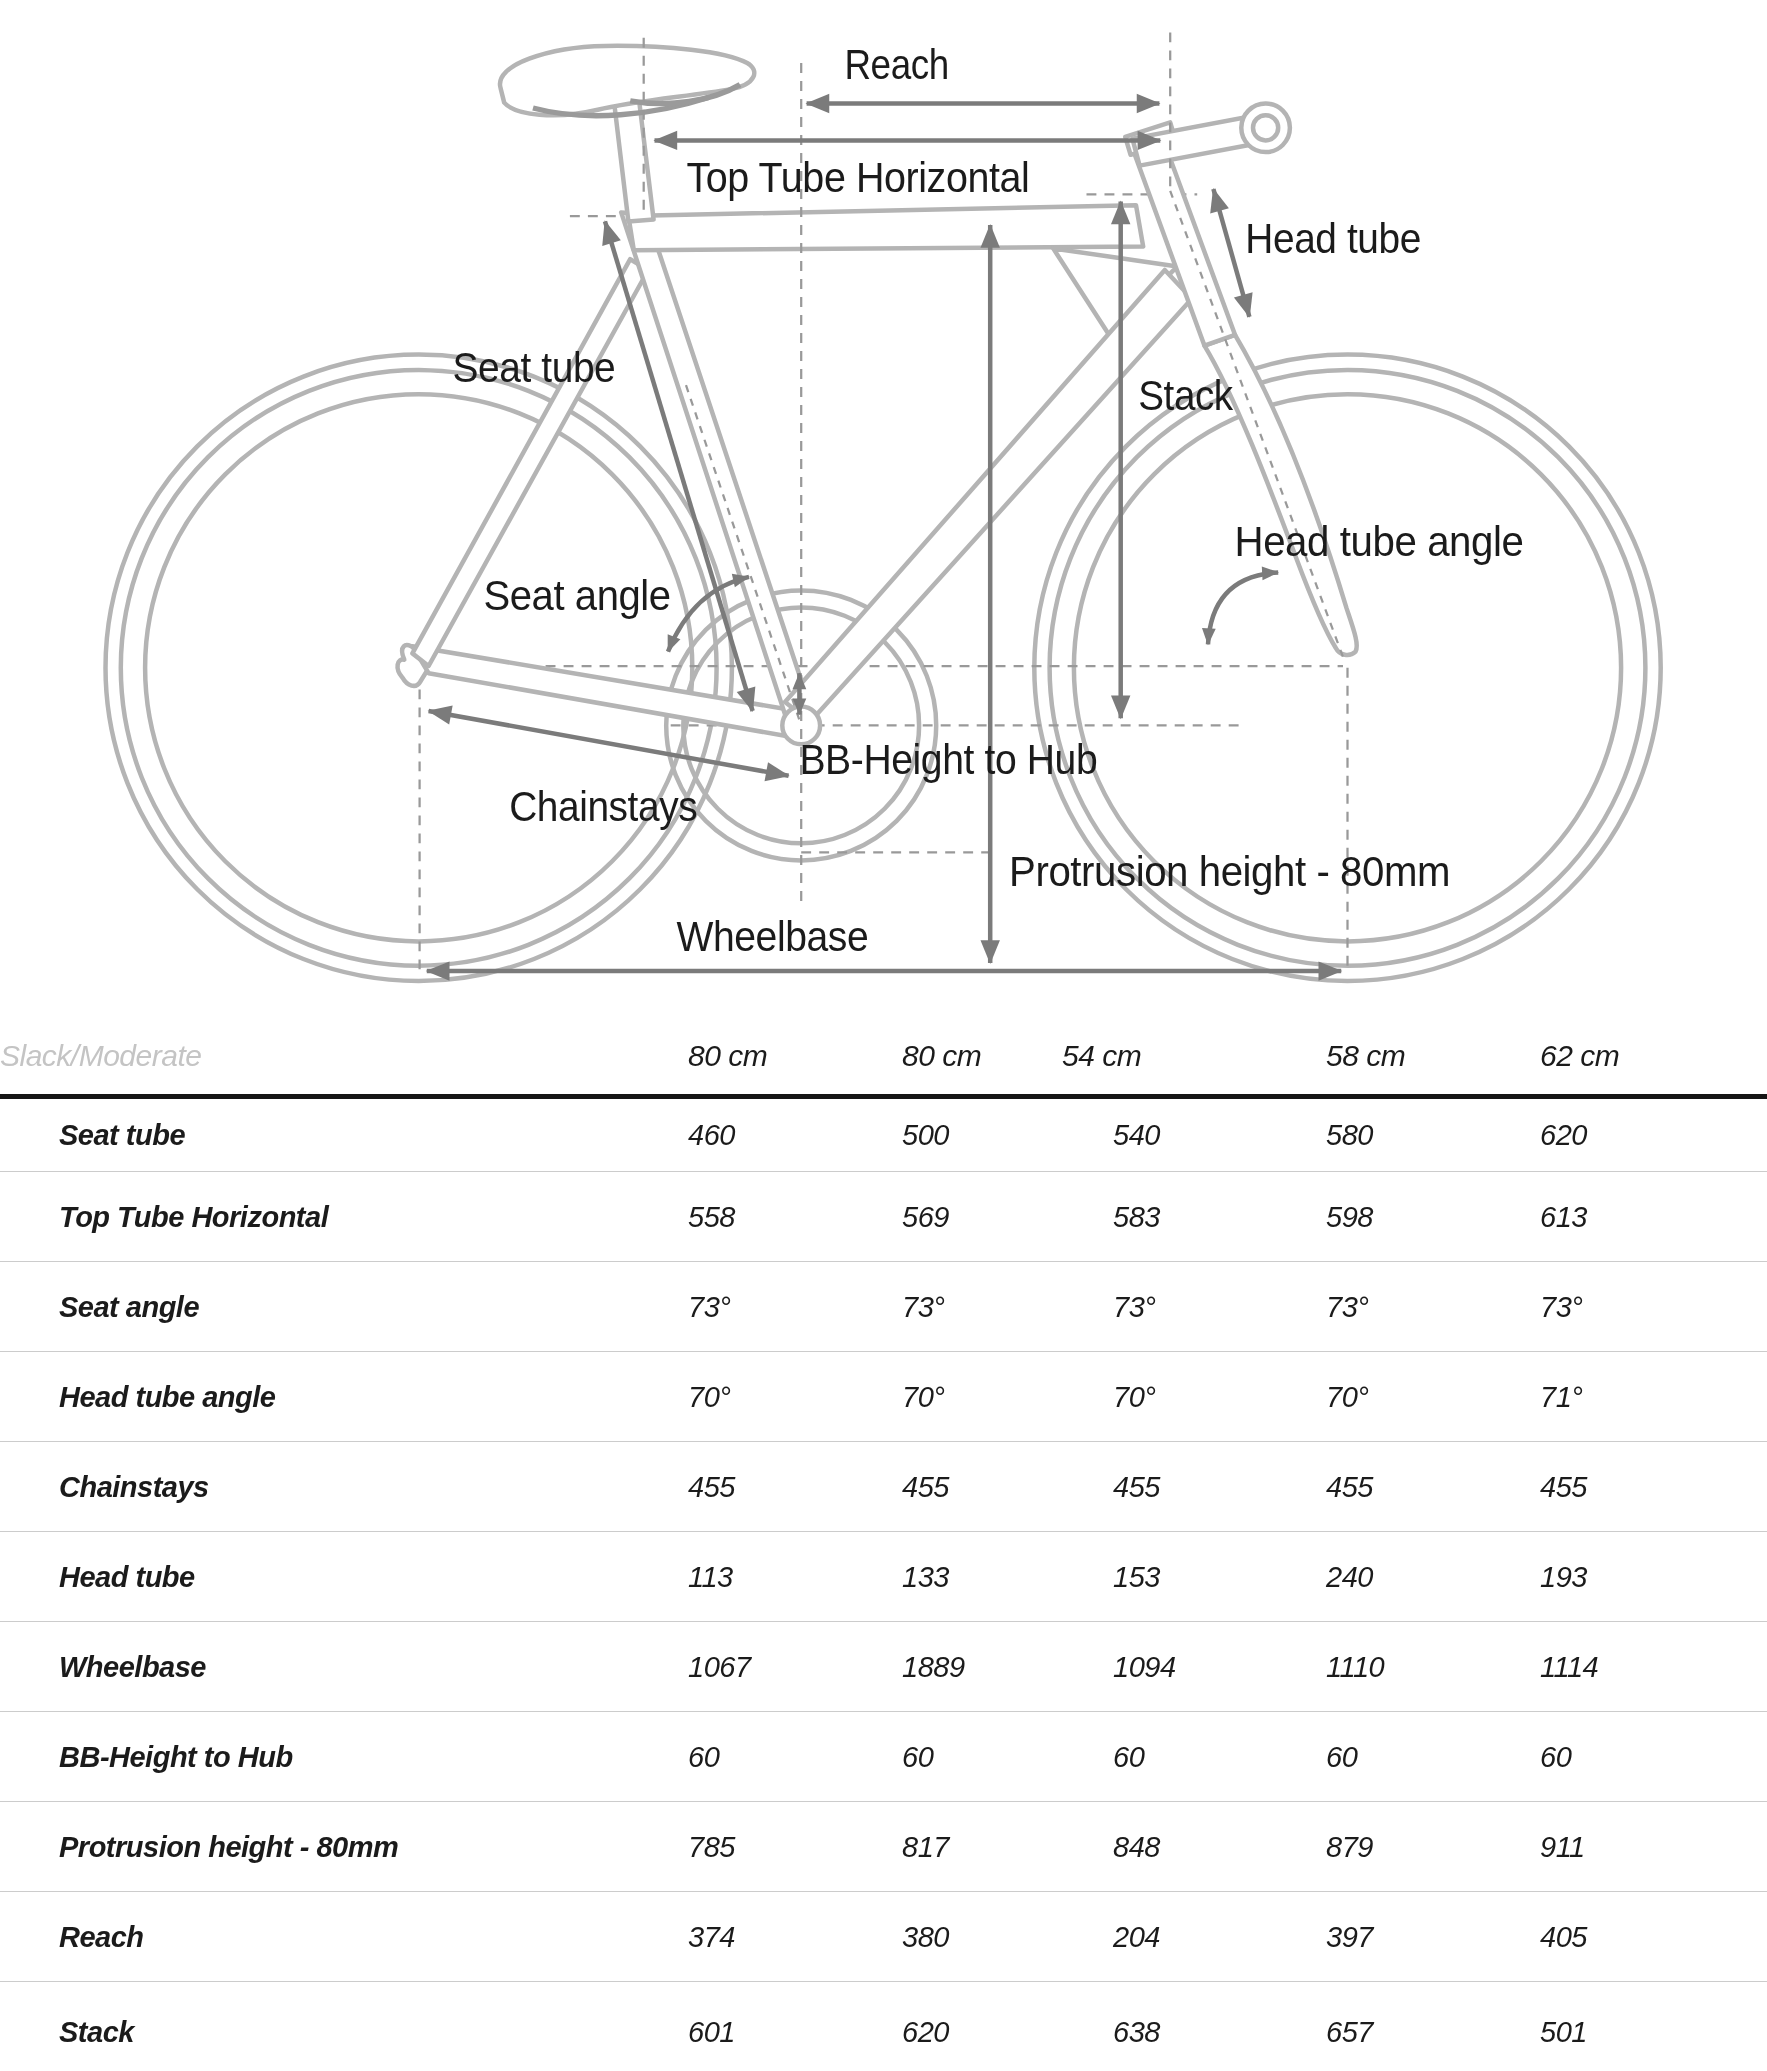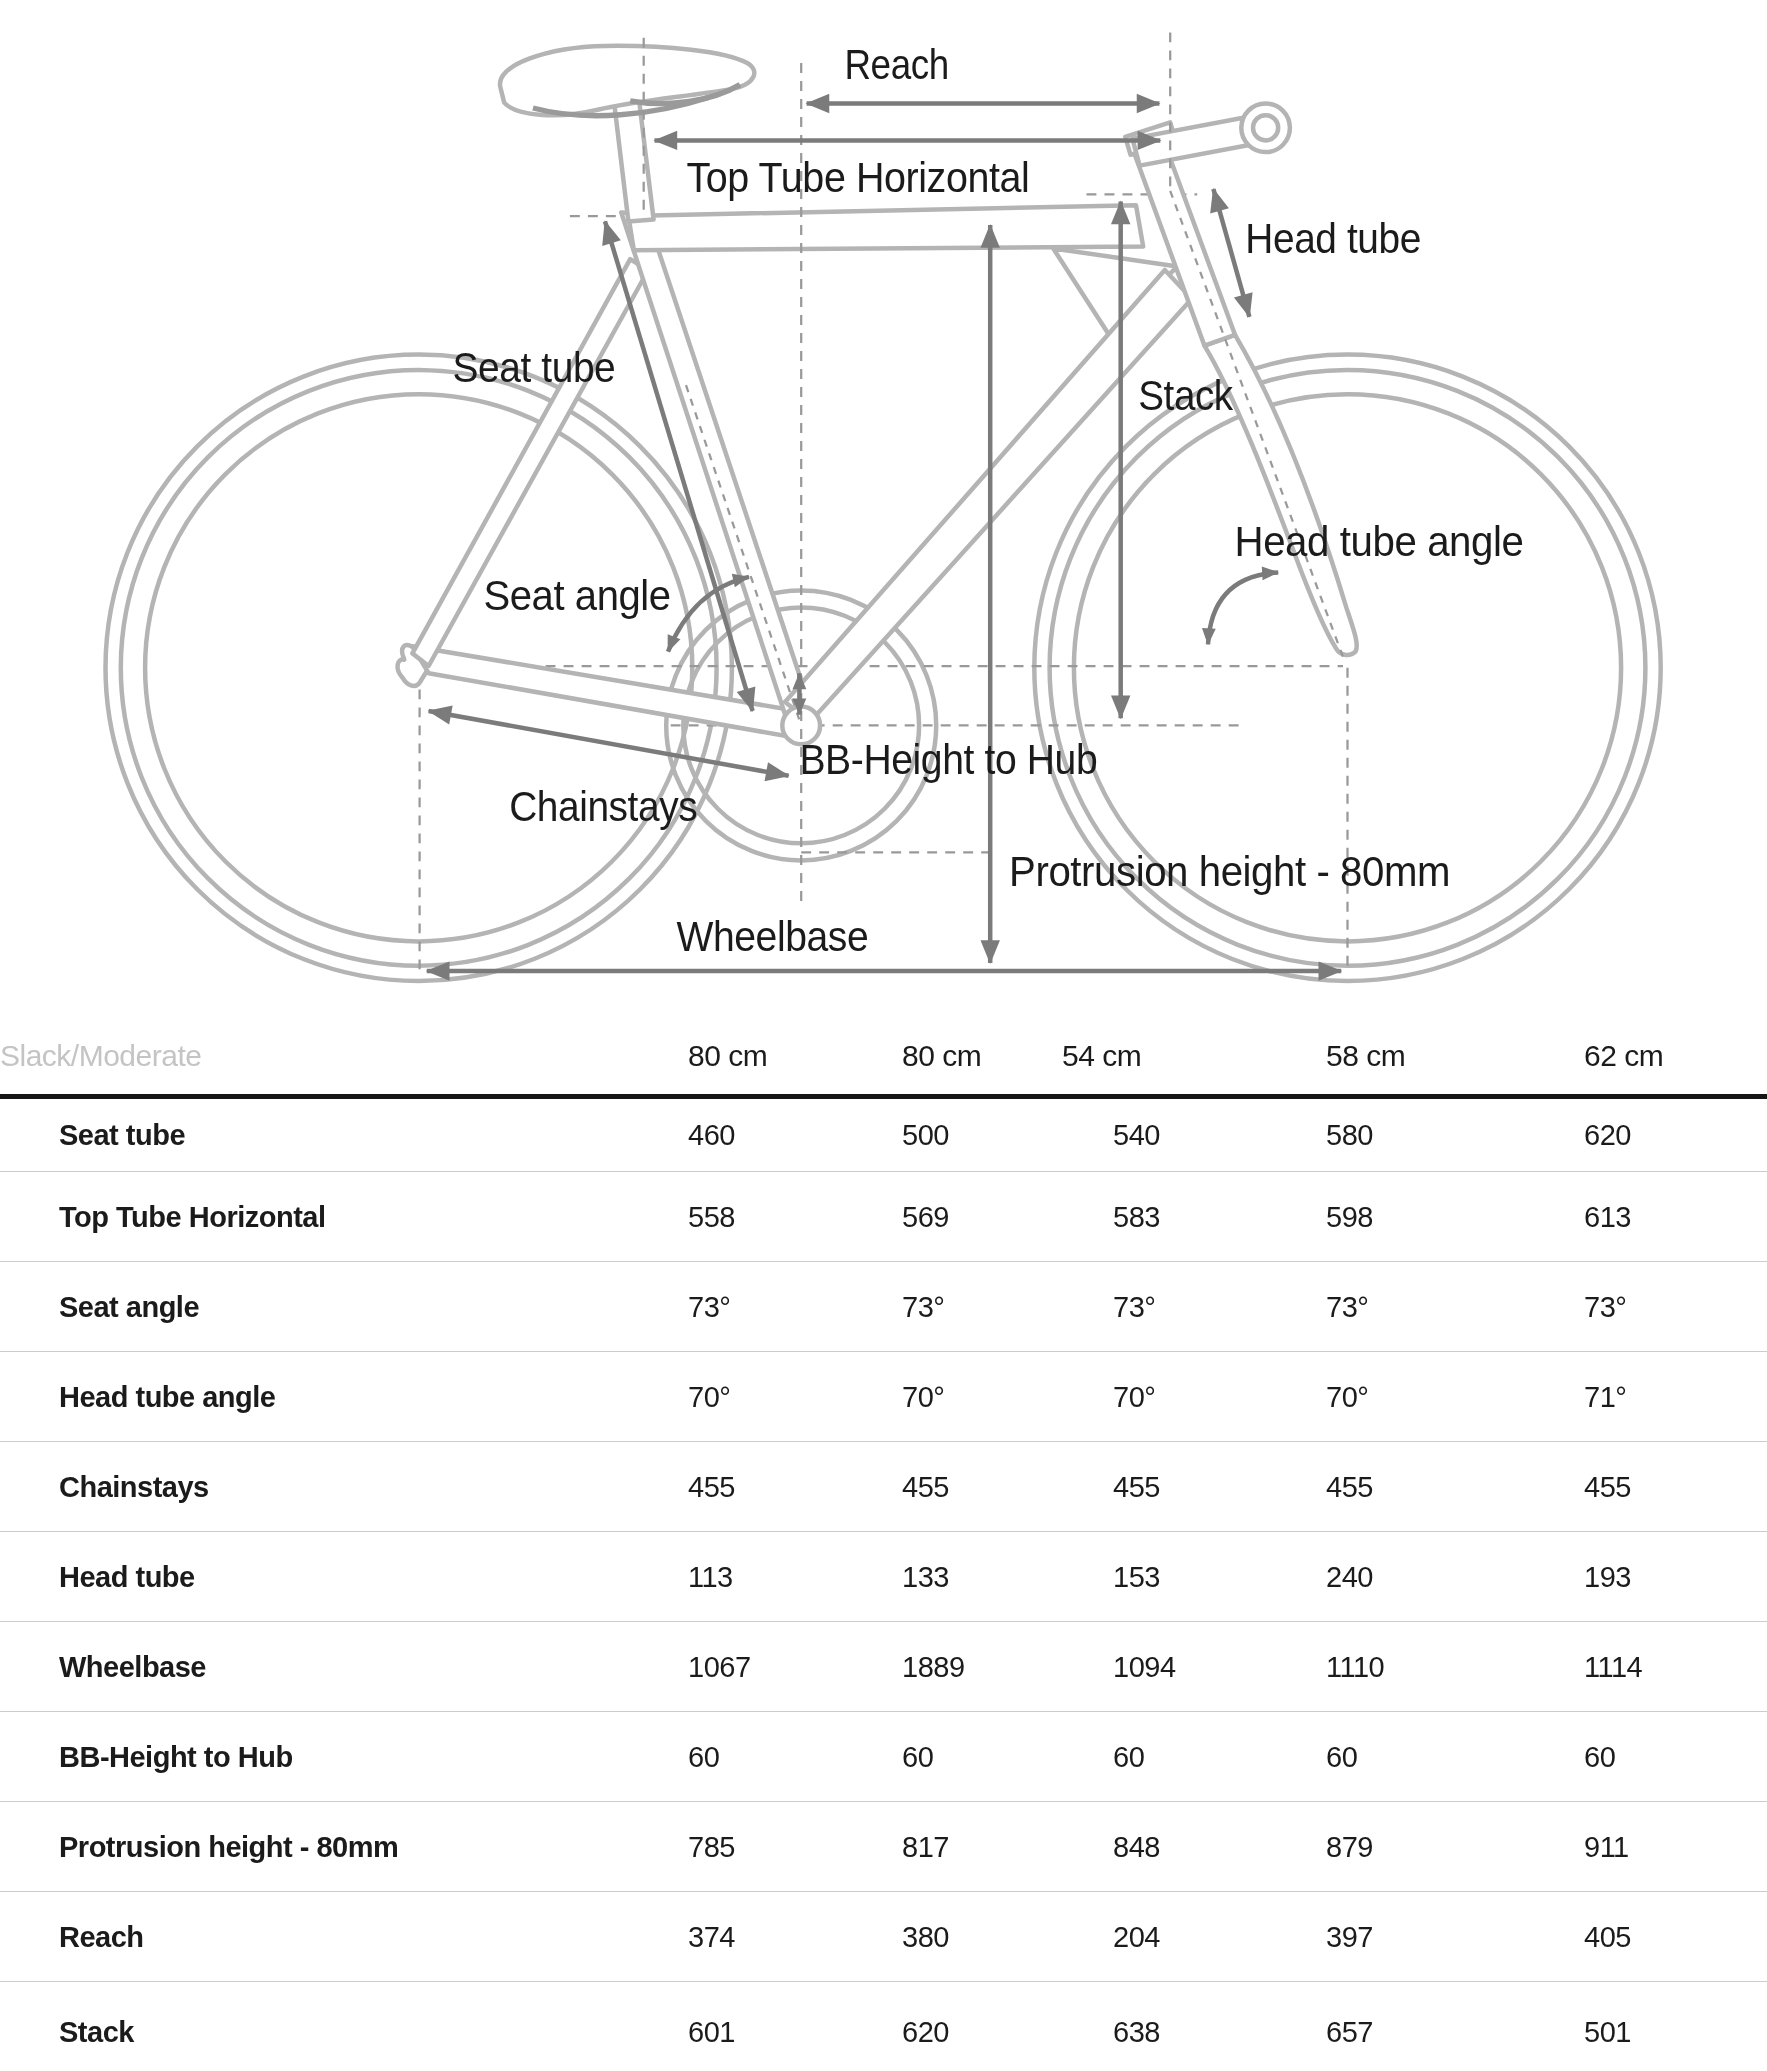--- a/index.html
+++ b/index.html
@@ -3,33 +3,33 @@
 <meta charset="utf-8">
 <style>
   html,body{margin:0;padding:0;background:#fff;}
   body{width:1768px;height:2071px;overflow:hidden;position:relative;
        font-family:"Liberation Sans",sans-serif;-webkit-font-smoothing:antialiased;}
   
   #diagram{position:absolute;left:0;top:0;width:1768px;height:1017px;}
   #diagram svg{display:block;}
   .dlabel{fill:#1b1b1b;font-family:"Liberation Sans",sans-serif;font-size:47px;letter-spacing:-0.5px;}
   
-  #geo-table{position:absolute;left:0;top:1017px;width:1768px;height:1054px;color:#1b1b1b;}
+  #geo-table{position:absolute;left:0;top:1017px;width:1768px;height:1054px;color:#1b1b1b;font-style:italic;}
   .thead{position:relative;height:77px;}
   .thead span{position:absolute;top:50%;transform:translateY(-50%);
               font-size:30px;letter-spacing:-0.5px;white-space:nowrap;}
   .muted{color:#c4c4c4;}
   .tbody{border-top:5.4px solid #151515;}
   .trow{position:relative;height:89px;border-bottom:1.8px solid #cccccc;}
   .trow.first{height:72px;}
   .trow.last{border-bottom:none;height:99px;}
   .trow span{position:absolute;top:50%;transform:translateY(-50%);
              font-size:29px;letter-spacing:-0.5px;white-space:nowrap;color:#1b1b1b;}
   .rlabel{left:59px;font-weight:bold;}
-  .c0{left:688px;} .c1{left:902px;} .c2{left:1113px;} .c3{left:1326px;} .c4{left:1540px;margin-left:44px;}
+  .c0{left:688px;} .c1{left:902px;} .c2{left:1113px;} .c3{left:1326px;} .c4{left:1540px;}
   .thead .c0{left:688px}.thead .c1{left:902px}.thead .c2{left:1062px}.thead .c3{left:1326px}.thead .c4{left:1540px}
 </style>
 </head>
 <body>
 
 <div id="diagram">
 <svg width="1768" height="1017" viewBox="0 0 1964 1130" xmlns="http://www.w3.org/2000/svg">
   <defs>
     <marker id="ah" viewBox="0 0 12 10" refX="11" refY="5" markerWidth="30" markerHeight="24" markerUnits="userSpaceOnUse" orient="auto-start-reverse">
       <path d="M0.5,0.5 L11.5,5 L0.5,9.5 Z" fill="#7b7b7b"></path>

